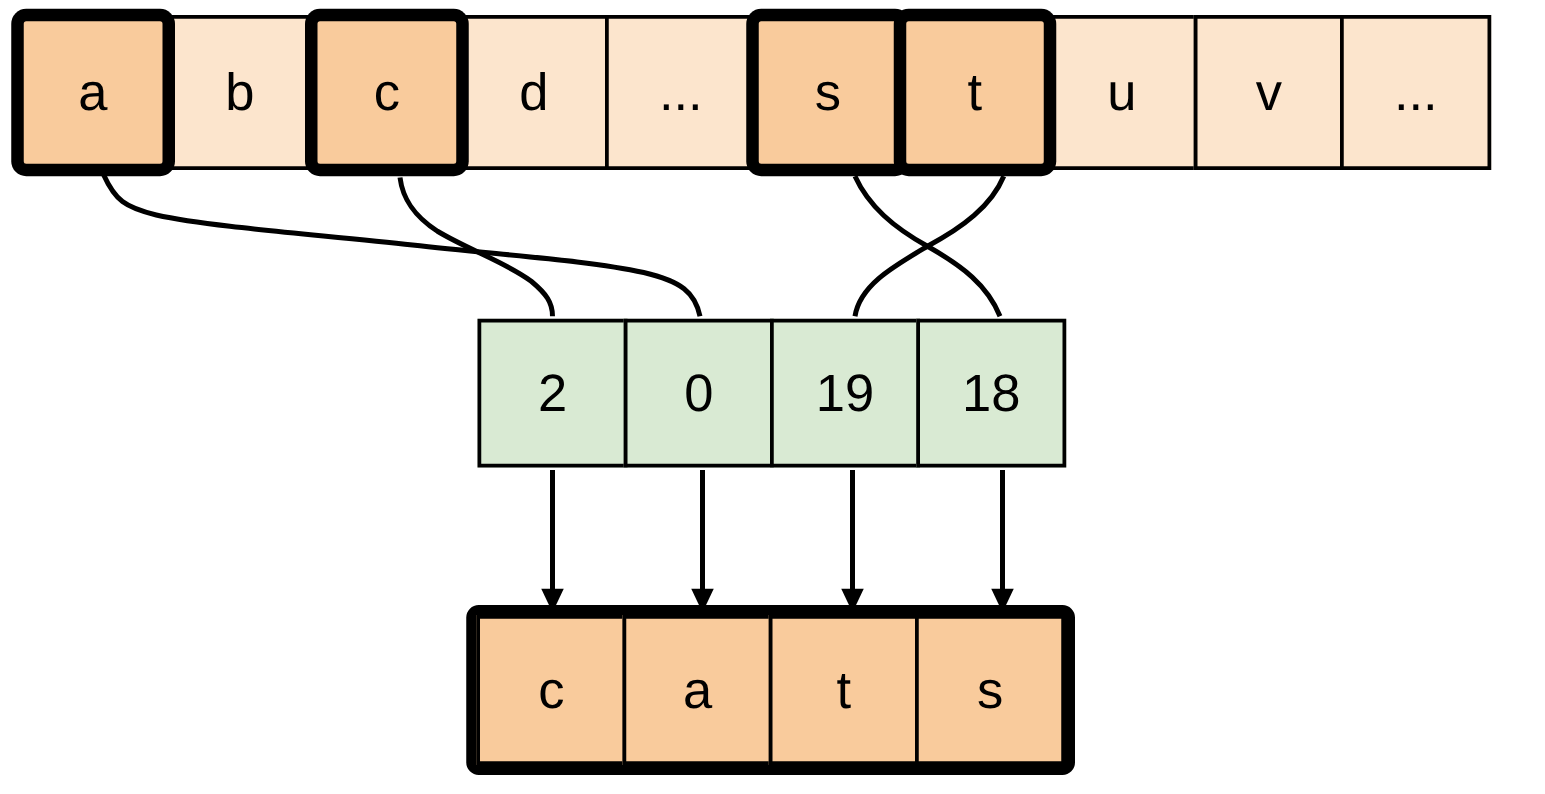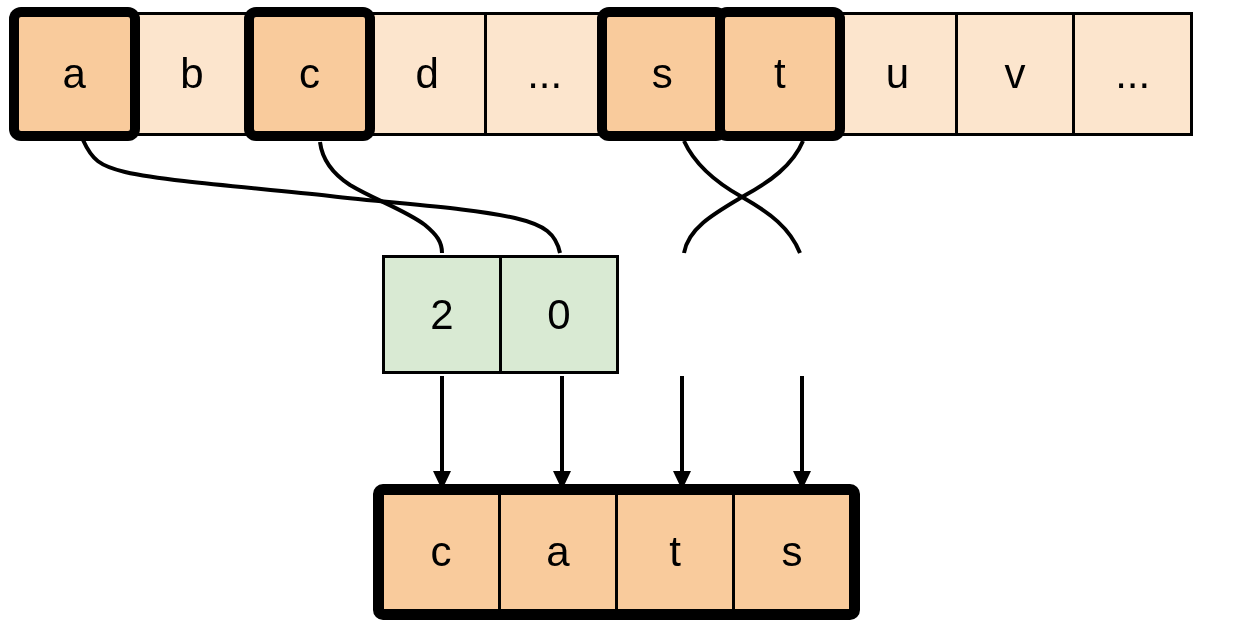--- a/index.html
+++ b/index.html
@@ -106,20 +106,26 @@
       </div>
   </div>
 
   <div class="row index-row">
     <div class="cell">
         <span>2</span>
       </div>
     <div class="cell">
         <span>0</span>
       </div>
+    <div class="cell">
+        <span>19</span>
+      </div>
+    <div class="cell">
+        <span>18</span>
+      </div>
   </div>
 
   <div class="output-box">
     <div class="cell">
         <span>c</span>
       </div>
     <div class="cell">
         <span>a</span>
       </div>
     <div class="cell">

